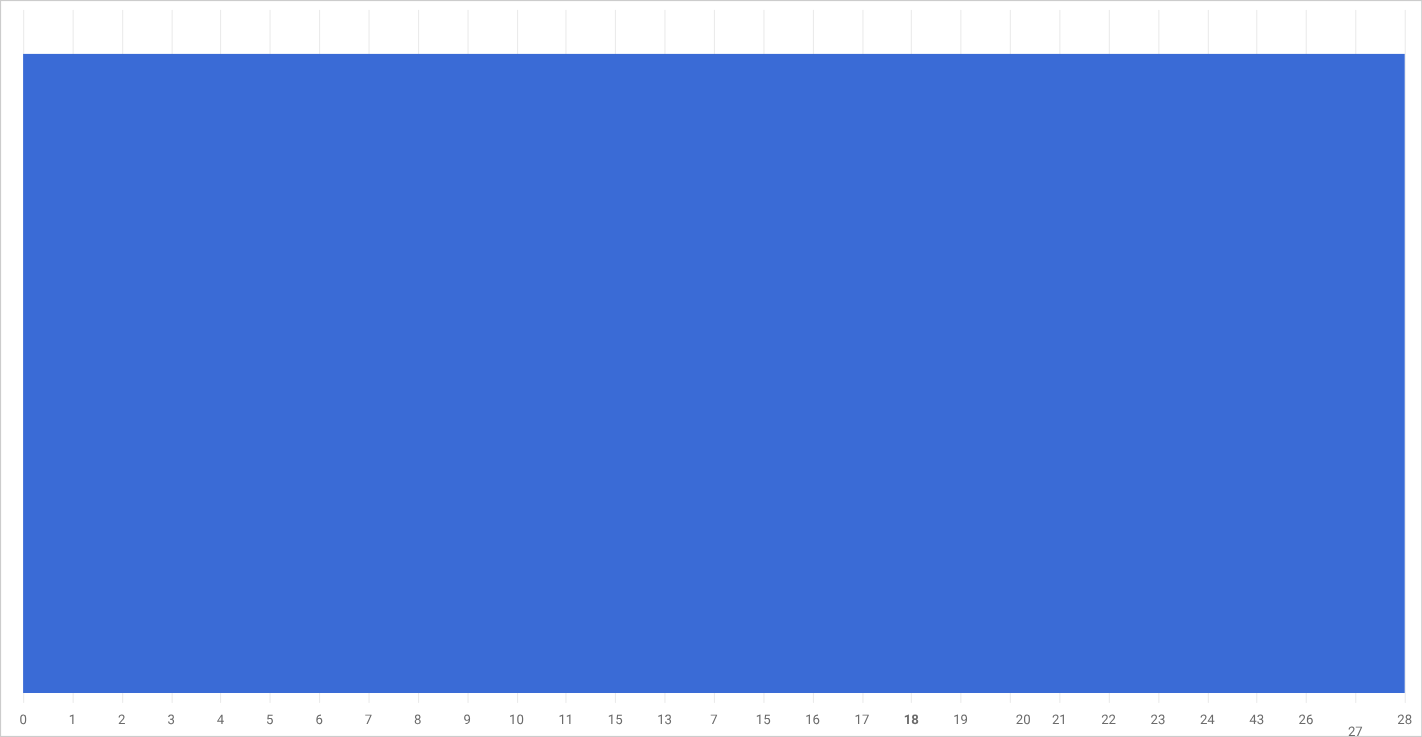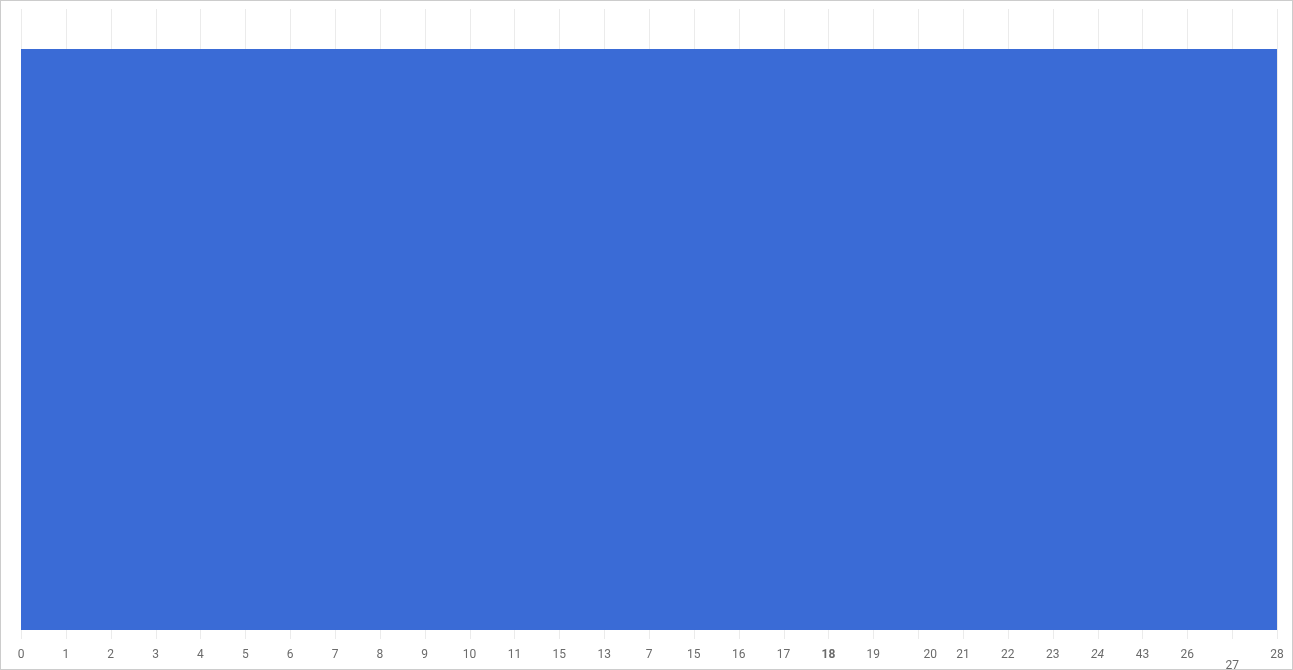--- a/index.html
+++ b/index.html
@@ -121,20 +121,20 @@
       <span class="tick" style="left: 50%;">7</span>
       <span class="tick" style="left: 53.5714%; text-align: center;">15</span>
       <span class="tick" style="left: 57.1429%;">16</span>
       <span class="tick" style="left: 60.7143%;">17</span>
       <span class="tick" style="left: 64.2857%; font-weight: bold;">18</span>
       <span class="tick" style="left: 67.8571%;">19</span>
       <span class="tick" style="left: 71.4286%; margin-left: 12px;">20</span>
       <span class="tick" style="left: 75%;">21</span>
       <span class="tick" style="left: 78.5714%;">22</span>
       <span class="tick" style="left: 82.1429%;">23</span>
-      <span class="tick" style="left: 85.7143%; font-style: italic;">24</span>
+      <span class="tick" style="left: 85.7143%;">24</span>
       <span class="tick" style="left: 89.2857%;">43</span>
       <span class="tick" style="left: 92.8571%;">26</span>
       <span class="tick" style="left: 96.4286%; margin-top: 11px;">27</span>
       <span class="tick" style="left: 100%;">28</span>
     </div>
 
 </div>
 
 </body></html>

